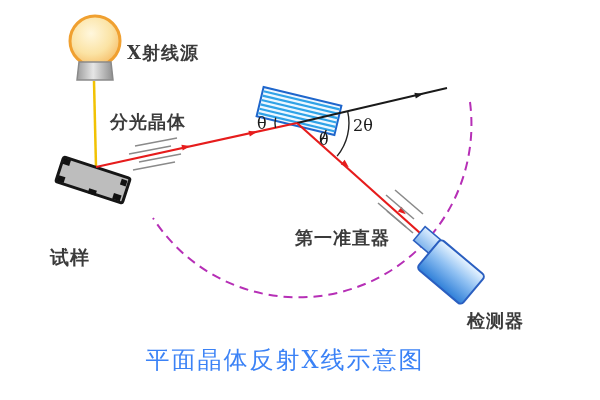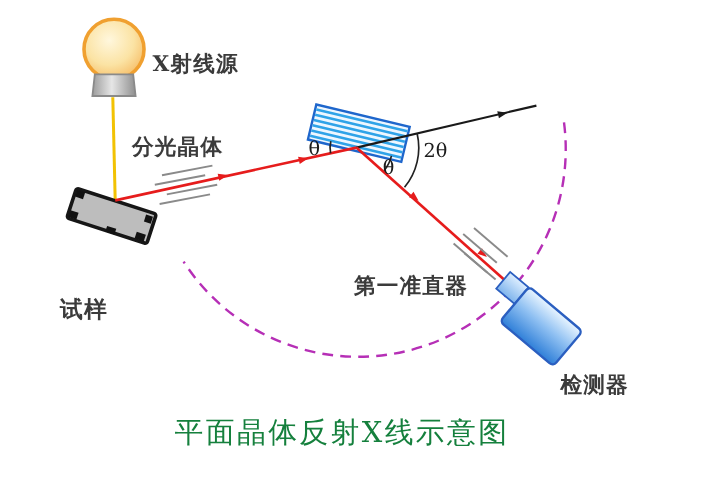--- a/index.html
+++ b/index.html
@@ -14,21 +14,21 @@
     font-weight:700;font-size:18px;letter-spacing:1px;white-space:nowrap;
     user-select:none;
   }
   .angle{
     position:absolute;color:#1c1c1c;
     font-family:"DejaVu Serif","Liberation Serif",serif;
     font-weight:400;font-size:16px;white-space:nowrap;
   }
   .caption{
     position:absolute;left:120px;top:344px;width:330px;text-align:center;
-    color:#15803d;font-size:24px;font-weight:500;letter-spacing:2px;
+    color:#3b82f6;font-size:24px;font-weight:500;letter-spacing:2px;
     font-family:"DejaVu Serif","Liberation Serif",serif;white-space:nowrap;
   }
 </style>
 </head>
 <body>
 
 <div id="stage">
 
   <svg width="600" height="400" viewBox="0 0 600 400">
     <defs>

